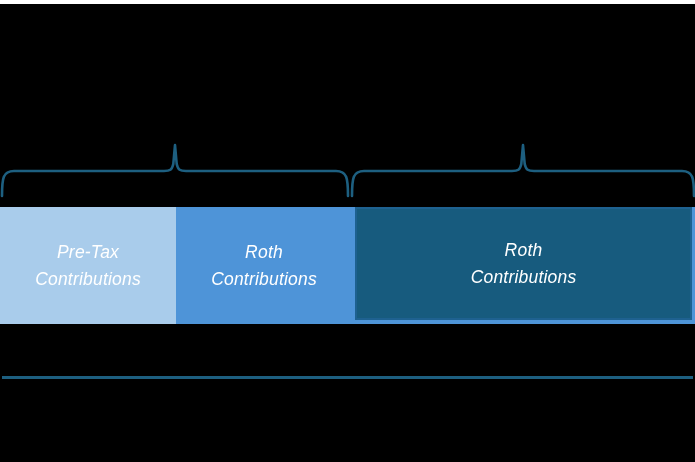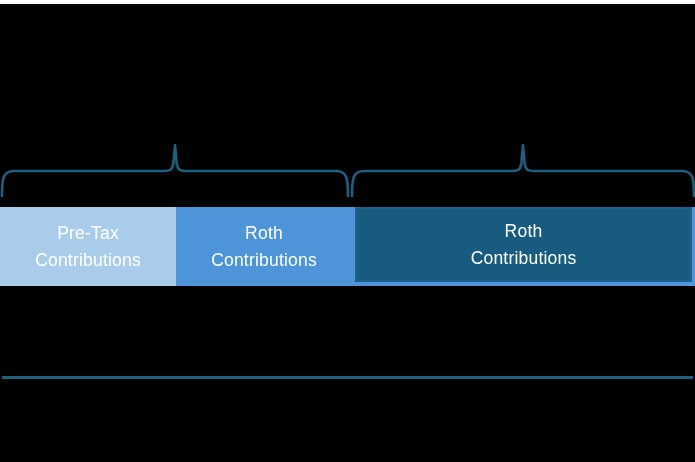--- a/index.html
+++ b/index.html
@@ -27,22 +27,23 @@
     fill: none;
     stroke: #1d5f80;
     stroke-width: 2.6;
     stroke-linecap: round;
     stroke-linejoin: round;
   }
   .divider { stroke: #1d5f80; stroke-width: 3; }
   .bar {
     position: absolute;
     top: 207px; left: 0;
-    width: 695px; height: 79px;
+    width: 695px; height: 117px;
     display: flex;
+    font-style: italic;
   }
   .seg {
     display: flex;
     align-items: center;
     justify-content: center;
     box-sizing: border-box;
   }
   .seg1 { width: 176px; background: #a9cceb; }
   .seg2 { width: 176px; background: #4e94d8; }
   .seg3 { flex: 1; background: #4e94d8; position: relative; }

